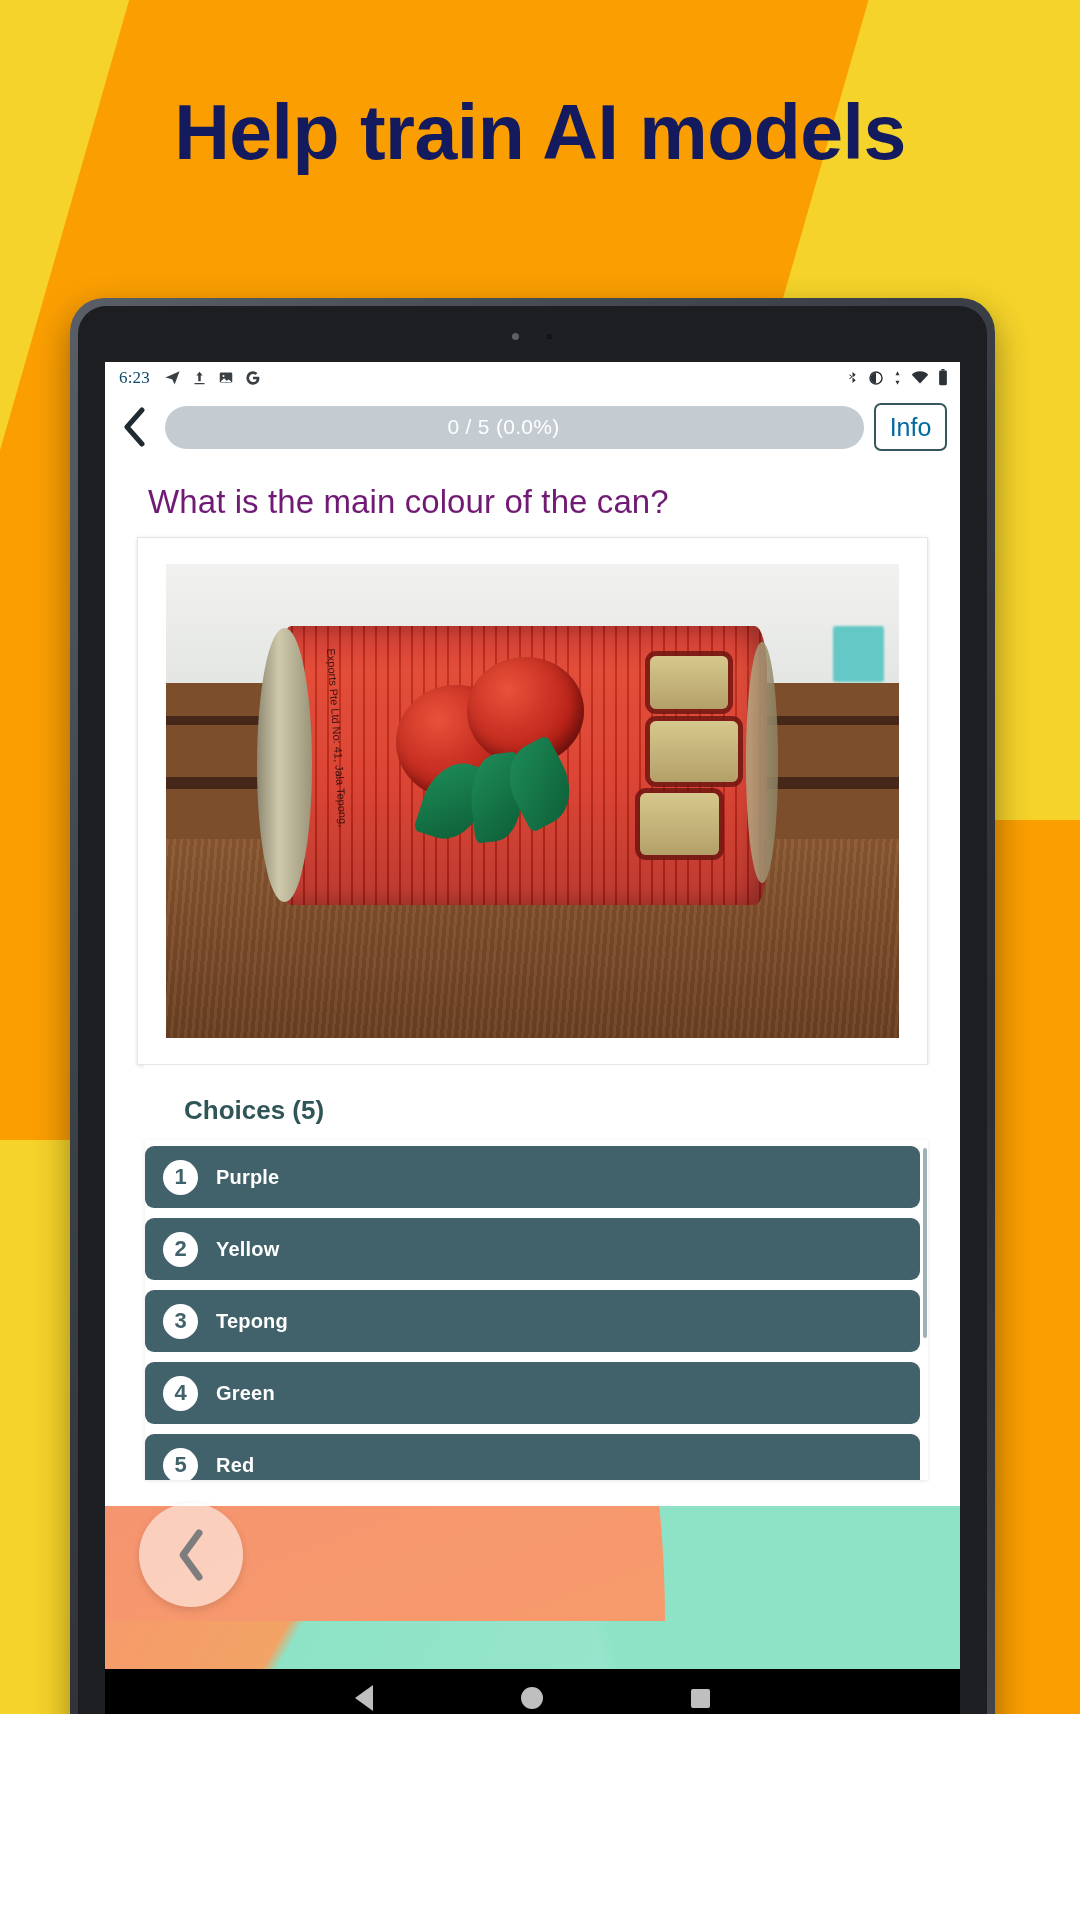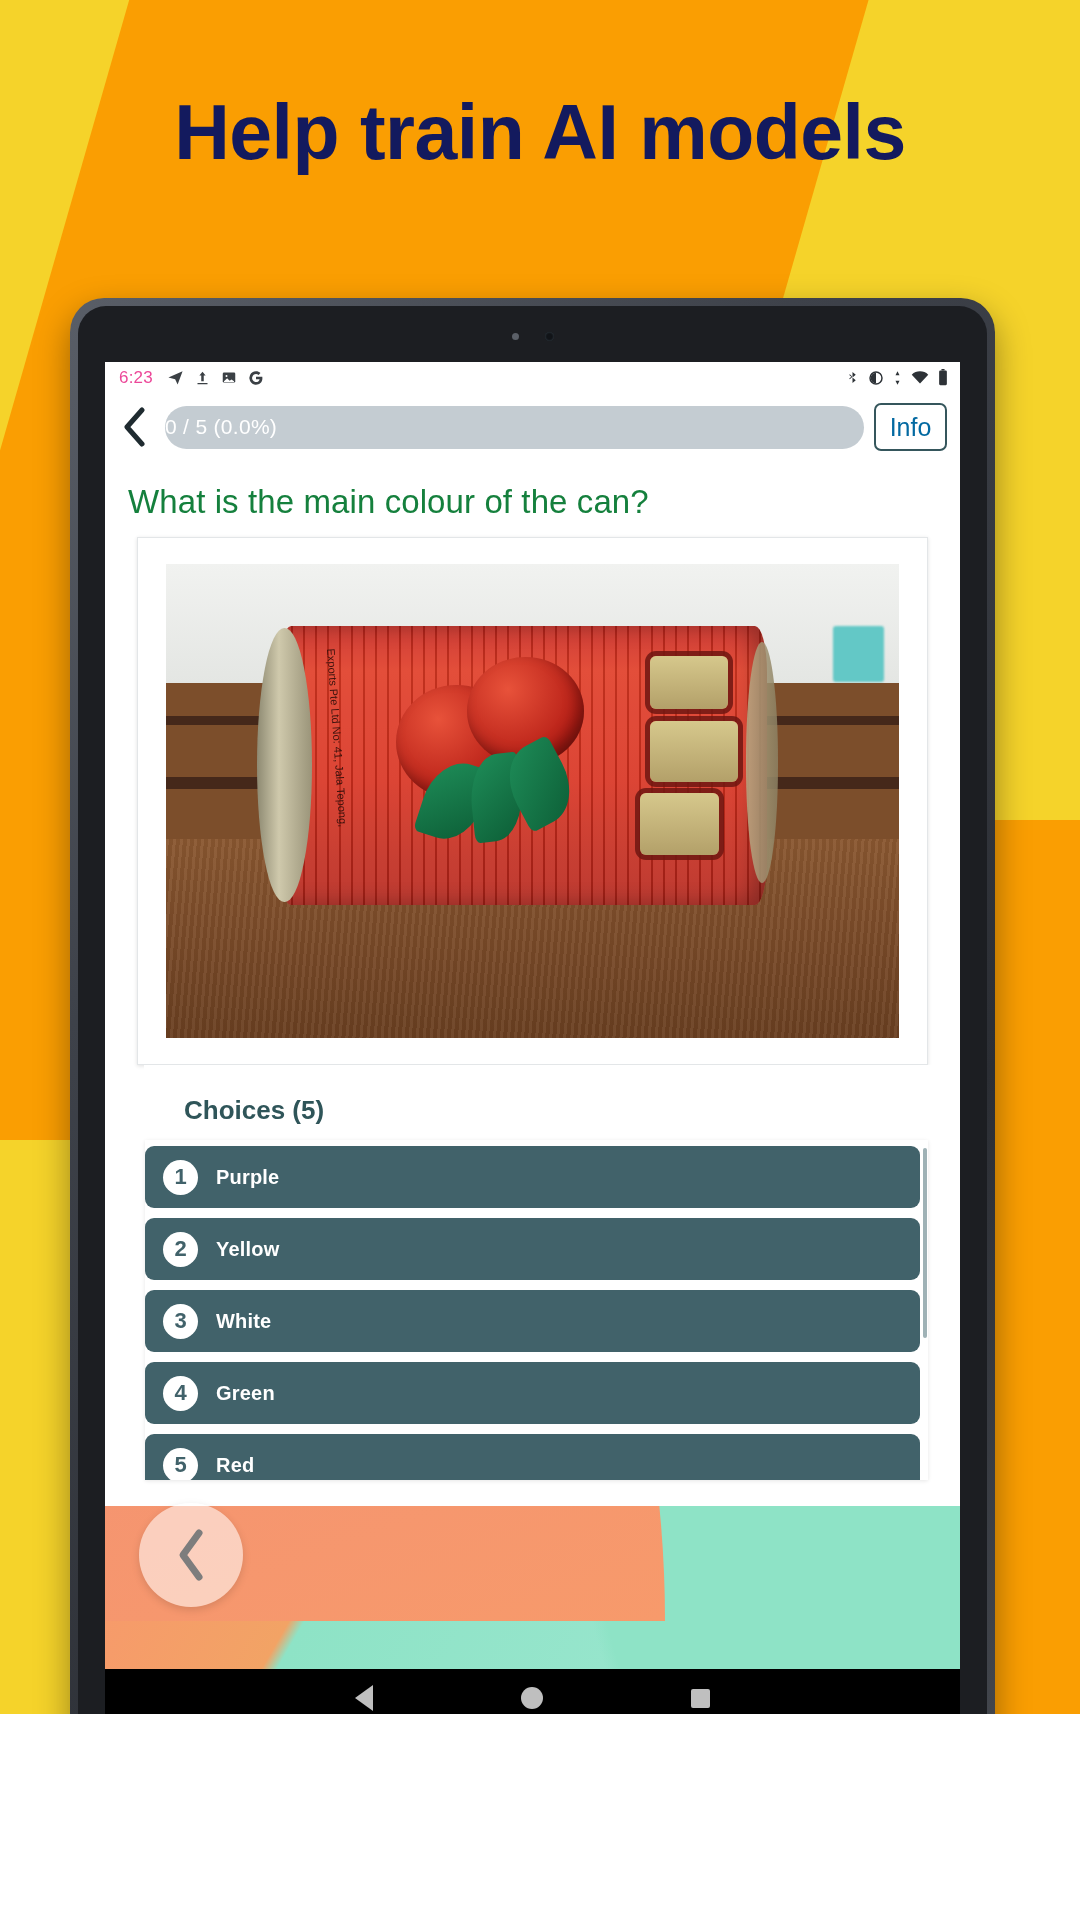--- a/index.html
+++ b/index.html
@@ -91,21 +91,21 @@
 
   
   #statusbar {
     height: 31px;
     background: #ffffff;
     display: flex; align-items: center;
     padding: 0 12px 0 14px;
     flex: 0 0 auto;
     color: #3b4045;
   }
-  #sb-clock { font-size: 17px; color: #ec4899; letter-spacing: 0.2px; }
+  #sb-clock { font-size: 17px; color: #0c4a6e; letter-spacing: 0.2px; font-family: Liberation Serif, serif; }
   #sb-left-icons { display: flex; align-items: center; gap: 11px; margin-left: 14px; }
   #sb-right-icons { margin-left: auto; display: flex; align-items: center; gap: 9px; }
   .sb-ic { display: inline-flex; }
   .sb-ic svg { display: block; }
 
   
   #appbar {
     height: 68px;
     background: #ffffff;
     display: flex; align-items: center;
@@ -117,21 +117,21 @@
     width: 40px; height: 46px;
     display: flex; align-items: center; justify-content: center;
     cursor: pointer;
   }
   #progress-wrap {
     flex: 1 1 auto;
     height: 43px;
     border-radius: 22px;
     background: #c4ccd2;
     position: relative;
-    display: flex; align-items: center; justify-content: flex-start;
+    display: flex; align-items: center; justify-content: center;
     padding-right: 22px;
     overflow: hidden;
   }
   #progress-fill {
     position: absolute; left: 0; top: 0; bottom: 0;
     width: 0%;
     background: #6d8791;
   }
   #progress-label {
     position: relative;
@@ -188,23 +188,24 @@
   #card {
     position: absolute;
     left: 0; right: 0; top: 0;
     background: #ffffff;
     padding: 18px 0 0 0;
     height: 1045px;
   }
 
   #question {
     font-size: 33px;
-    color: #15803d;
+    color: #701a75;
     padding: 4px 32px 16px 23px;
     letter-spacing: 0.1px;
+    margin-left: 20px;
   }
 
   #photo-frame {
     margin: 0 32px;
     background: #ffffff;
     border: 1px solid #e3e6e8;
     box-shadow: 0 1px 4px rgba(0,0,0,0.12);
     padding: 26px 28px;
     height: 528px;
   }
@@ -515,21 +516,21 @@
               <div class="choice">
                 <span class="choice-num">1</span>
                 <span class="choice-label">Purple</span>
               </div>
               <div class="choice">
                 <span class="choice-num">2</span>
                 <span class="choice-label">Yellow</span>
               </div>
               <div class="choice">
                 <span class="choice-num">3</span>
-                <span class="choice-label">White</span>
+                <span class="choice-label">Tepong</span>
               </div>
               <div class="choice">
                 <span class="choice-num">4</span>
                 <span class="choice-label">Green</span>
               </div>
               <div class="choice">
                 <span class="choice-num">5</span>
                 <span class="choice-label">Red</span>
               </div>
               <div id="choices-scrollbar"></div>

